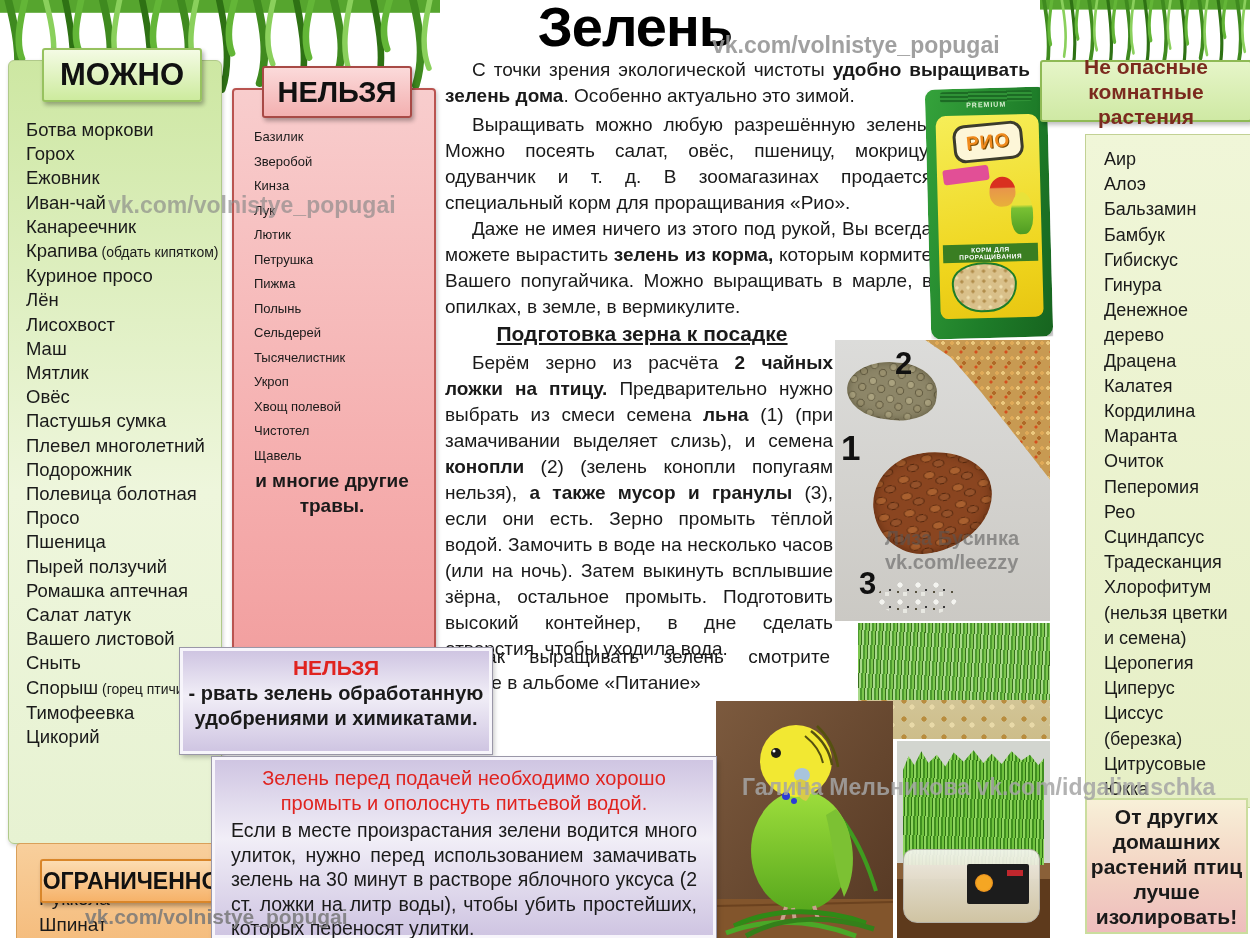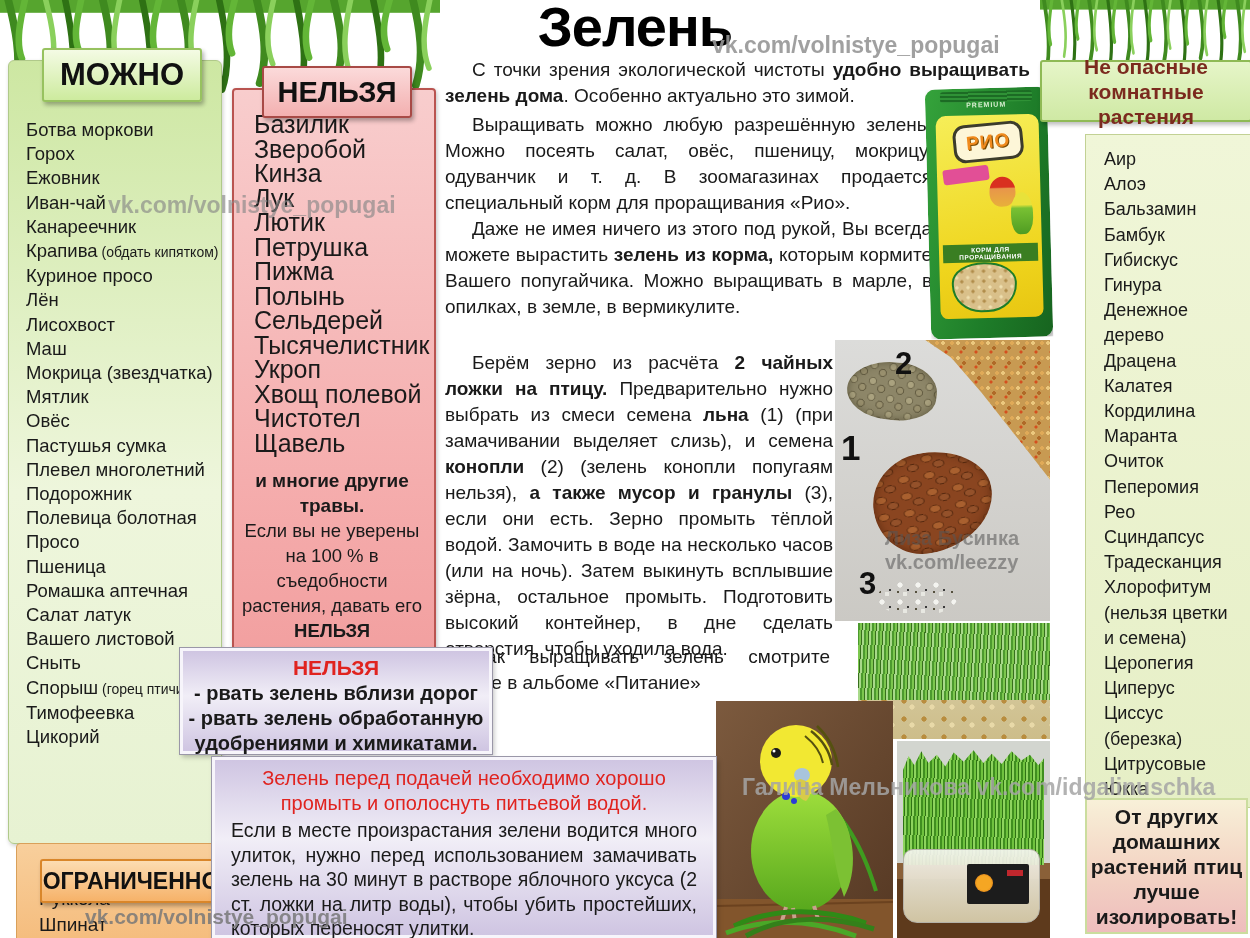--- a/index.html
+++ b/index.html
@@ -32,21 +32,21 @@
   .limited-list{position:absolute;left:22px;top:16px;font-size:19px;line-height:26px;}
 
   
   .forbidden-panel{left:232px;top:88px;width:200px;height:560px;z-index:2;border-radius:4px;
     background:linear-gradient(180deg,#f8cdcd,#f5adad 70%,#f2a0a0);border:2px solid #b95450;
     box-shadow:1px 2px 4px rgba(0,0,0,.25);}
   .forbidden-header{left:262px;top:66px;width:146px;height:48px;z-index:3;
     background:linear-gradient(180deg,#fbdada,#f3b0b0);border:2px solid #a84a46;border-radius:3px;
     box-shadow:2px 3px 4px rgba(0,0,0,.3);display:flex;align-items:center;justify-content:center;
     font-size:29px;font-weight:bold;color:#111;}
-  .forbidden-list{left:254px;top:112px;width:170px;z-index:2;font-size:25px;line-height:24.5px;}
+  .forbidden-list{left:254px;top:125px;width:170px;z-index:2;font-size:13px;line-height:24.5px;}
   .forbidden-more{left:240px;top:468px;width:184px;z-index:2;text-align:center;
     font-size:19px;font-weight:bold;line-height:25px;}
   .forbidden-warning{left:240px;top:518px;width:184px;z-index:2;text-align:center;
     font-size:18.5px;line-height:25px;}
 
   
   .pbox{background:linear-gradient(180deg,#cfc5e2,#f1eef7 45%,#cfc5e2);
     border:3px solid #f7f5fb;box-shadow:0 0 0 1px #9a97a8, 2px 3px 5px rgba(0,0,0,.25);}
   .roadside-box{left:180px;top:648px;width:312px;height:106px;z-index:4;text-align:center;padding-top:4px;box-sizing:border-box;}
   .roadside-title{font-size:21px;font-weight:bold;color:#e0231f;line-height:26px;}
@@ -240,29 +240,29 @@
       <div class="li">Ботва моркови</div>
       <div class="li">Горох</div>
       <div class="li">Ежовник</div>
       <div class="li">Иван-чай</div>
       <div class="li">Канареечник</div>
       <div class="li"><span>Крапива</span><span class="note"> (обдать кипятком)</span></div>
       <div class="li">Куриное просо</div>
       <div class="li">Лён</div>
       <div class="li">Лисохвост</div>
       <div class="li">Маш</div>
-      <div class="li">Мокрица (звездчатка)</div>
       <div class="li">Мятлик</div>
       <div class="li">Овёс</div>
       <div class="li">Пастушья сумка</div>
       <div class="li">Плевел многолетний</div>
       <div class="li">Подорожник</div>
       <div class="li">Полевица болотная</div>
       <div class="li">Просо</div>
       <div class="li">Пшеница</div>
+      <div class="li">Пырей ползучий</div>
       <div class="li">Ромашка аптечная</div>
       <div class="li">Салат латук</div>
       <div class="li">Вашего листовой</div>
       <div class="li">Сныть</div>
       <div class="li"><span>Спорыш</span><span class="note"> (горец птичий)</span></div>
       <div class="li">Тимофеевка</div>
       <div class="li">Цикорий</div>
     </div>
 
   <div class="abs limited-panel">
@@ -287,37 +287,36 @@
       <div class="li">Пижма</div>
       <div class="li">Полынь</div>
       <div class="li">Сельдерей</div>
       <div class="li">Тысячелистник</div>
       <div class="li">Укроп</div>
       <div class="li">Хвощ полевой</div>
       <div class="li">Чистотел</div>
       <div class="li">Щавель</div>
     </div>
   <div class="abs forbidden-more">и многие другие травы.</div>
-  <div class="abs forbidden-warning"><span>Если вы не уверены на 100 % в съедобности растения, давать его </span><span class="b">НЕЛЬЗЯ</span></div>
 
   
   <div class="abs pbox roadside-box">
     <div class="roadside-title">НЕЛЬЗЯ</div>
-    <div class="roadside-line">- рвать зелень вблизи дорог</div>
     <div class="roadside-line">- рвать зелень обработанную удобрениями и химикатами.</div>
   </div>
   <div class="abs pbox wash-box">
     <div class="wash-title">Зелень перед подачей необходимо хорошо промыть и  ополоснуть питьевой водой.</div>
     <div class="wash-body">Если в месте произрастания зелени водится много улиток, нужно перед  использованием замачивать зелень на 30 минут в растворе яблочного уксуса (2 ст. ложки на литр воды), чтобы убить простейших, которых переносят улитки.</div>
   </div>
 
   
   <div class="abs para p1"><span>С точки зрения экологической чистоты </span><span class="b">удобно выращивать зелень дома</span><span>. Особенно актуально это зимой.</span></div>
   <div class="abs para p2"><span>Выращивать можно любую разрешённую зелень. Можно посеять салат, овёс, пшеницу, мокрицу, одуванчик и т. д. В зоомагазинах продается специальный корм для проращивания «Рио».</span></div>
   <div class="abs para p3"><span>Даже не имея ничего из этого под рукой, Вы всегда можете вырастить </span><span class="b">зелень из корма,</span><span> которым кормите Вашего попугайчика. Можно выращивать в марле, в опилках, в земле, в вермикулите.</span></div>
+  <div class="abs section-heading">Подготовка зерна к посадке</div>
   <div class="abs para p4"><span>Берём зерно из расчёта </span><span class="b">2 чайных ложки на птицу.</span><span> Предварительно нужно выбрать из смеси семена </span><span class="b">льна</span><span> (1) (при замачивании выделяет слизь), и семена </span><span class="b">конопли</span><span> (2) (зелень конопли попугаям нельзя), </span><span class="b">а также мусор и гранулы</span><span> (3), если они есть.  Зерно промыть тёплой водой. Замочить в воде на несколько часов (или на ночь). Затем выкинуть всплывшие зёрна, остальное промыть. Подготовить высокий контейнер, в дне сделать отверстия, чтобы уходила вода.</span></div>
   <div class="abs para p5">Как выращивать зелень смотрите далее в альбоме «Питание»</div>
 
   
   <div class="abs rio photo">
     <div class="rio-bag">
       <div class="rio-crimp"></div>
       <div class="rio-premium">PREMIUM</div>
       <div class="rio-front">
         <div class="rio-logo">РИО</div>

